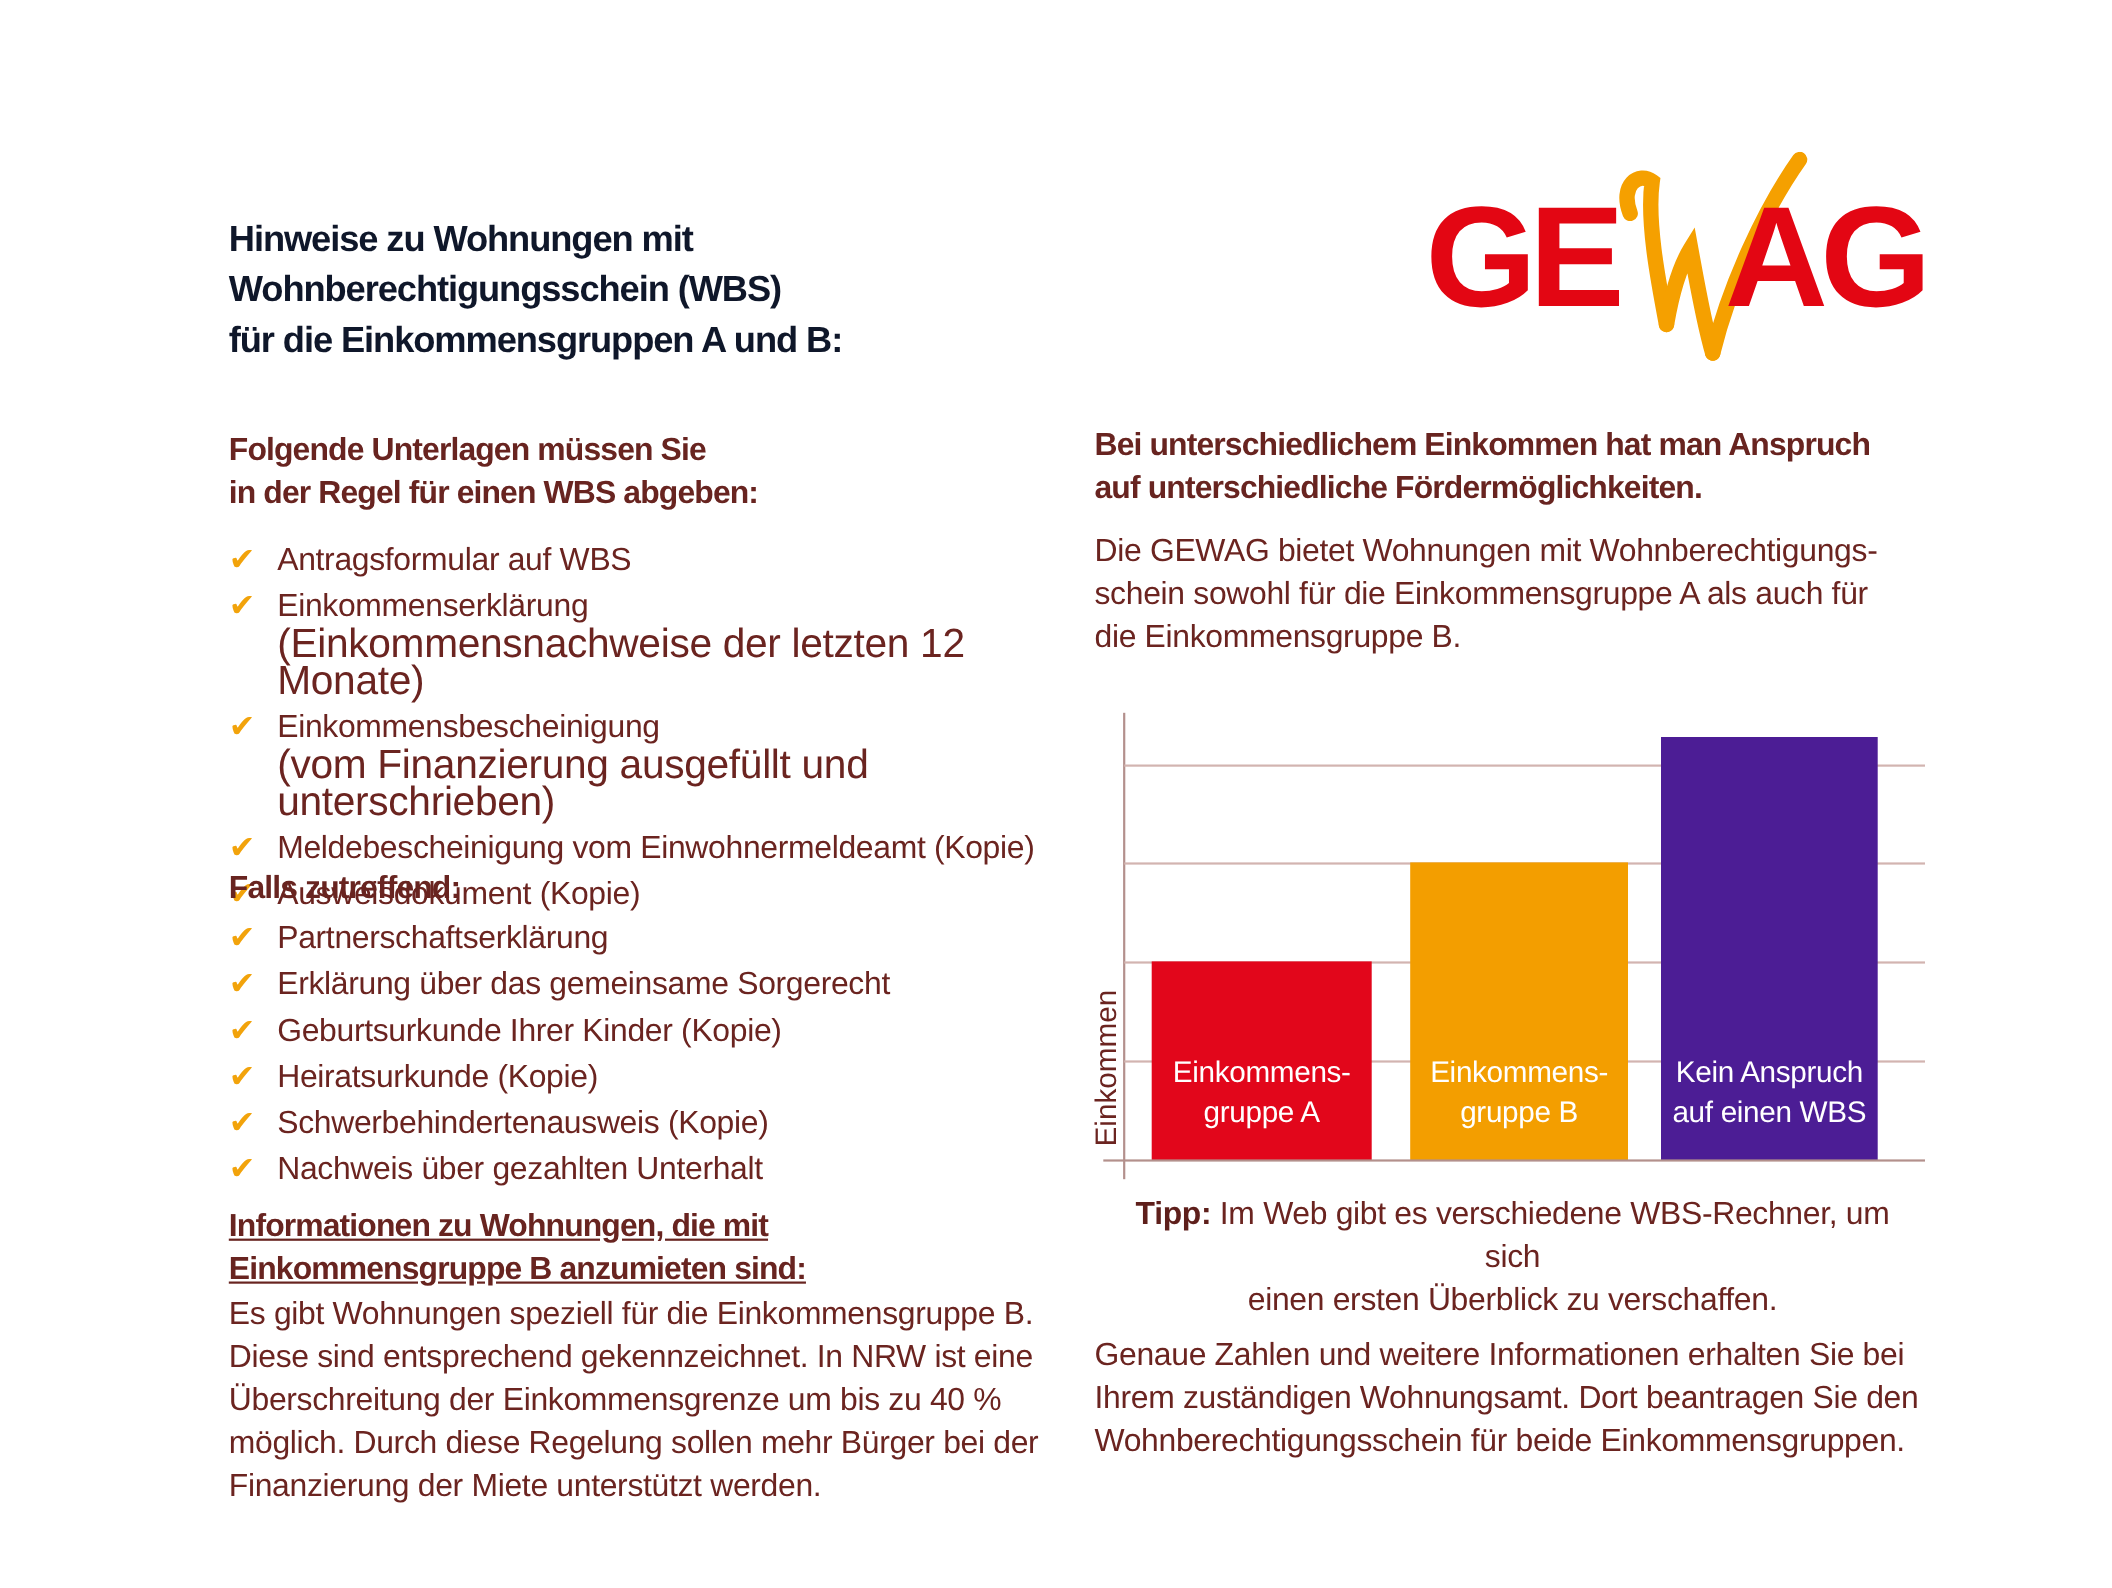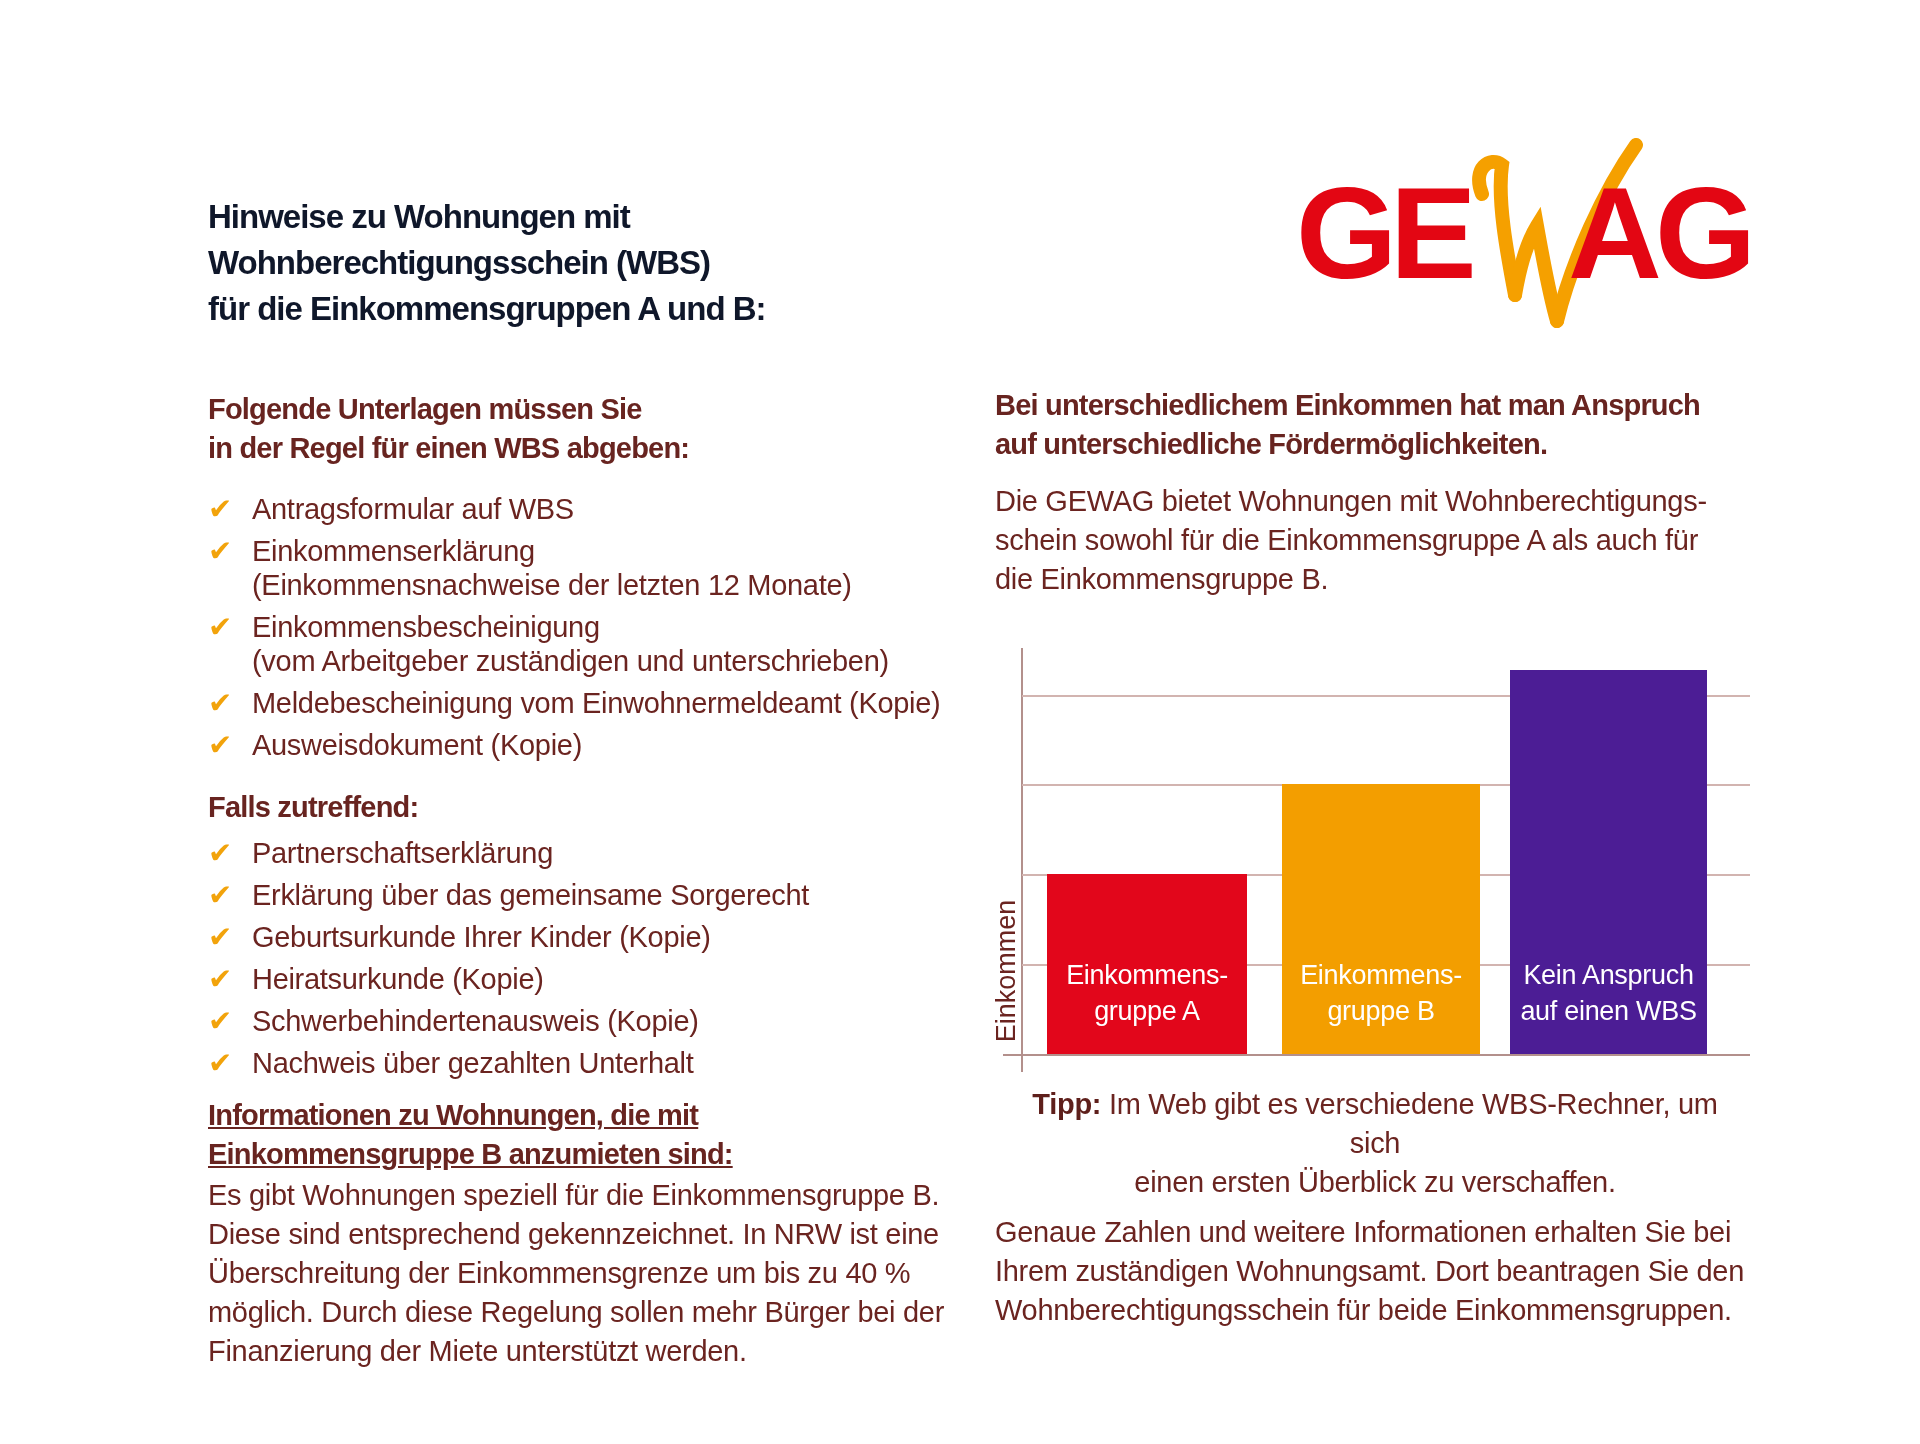--- a/index.html
+++ b/index.html
@@ -24,21 +24,21 @@
 
   .checklist{left:208px;width:760px;}
   .list-a{top:492px;}
   .list-b{top:836px;}
   .chk-row{display:flex;align-items:flex-start;margin-bottom:8px;}
   .chk-icon{
     width:30px;flex:0 0 30px;margin-right:14px;
     color:#f2a30b;font-size:29px;line-height:34px;font-weight:700;
   }
   .chk-text{font-size:29px;line-height:34px;color:#6b2420;}
-  .chk-sub{font-size:29px;line-height:34px;color:#6b2420;}
+  .chk-sub{font-size:37px;line-height:34px;color:#6b2420;}
   .chk-sub:empty{display:none;}
 
   .body-par{font-size:29px;line-height:39px;color:#6b2420;}
   .info-par{left:208px;top:1176px;width:760px;}
 
   
   .right-heading{left:995px;top:386px;width:760px;}
   .right-intro{left:995px;top:482px;width:780px;}
   .tipp{left:1015px;top:1085px;width:720px;text-align:center;font-size:29px;line-height:39px;color:#6b2420;}
   .tipp b{font-weight:700;color:#5e1f1b;}
@@ -96,21 +96,21 @@
     <span class="chk-icon">✔</span>
     <span>
       <span class="chk-text">Einkommenserklärung</span>
       <div class="chk-sub">(Einkommensnachweise der letzten 12 Monate)</div>
     </span>
   </div>
   <div class="chk-row">
     <span class="chk-icon">✔</span>
     <span>
       <span class="chk-text">Einkommensbescheinigung</span>
-      <div class="chk-sub">(vom Arbeitgeber zuständigen und unterschrieben)</div>
+      <div class="chk-sub">(vom Finanzierung ausgefüllt und unterschrieben)</div>
     </span>
   </div>
   <div class="chk-row">
     <span class="chk-icon">✔</span>
     <span class="chk-text">Meldebescheinigung vom Einwohnermeldeamt (Kopie)</span>
   </div>
   <div class="chk-row">
     <span class="chk-icon">✔</span>
     <span class="chk-text">Ausweisdokument (Kopie)</span>
   </div>

